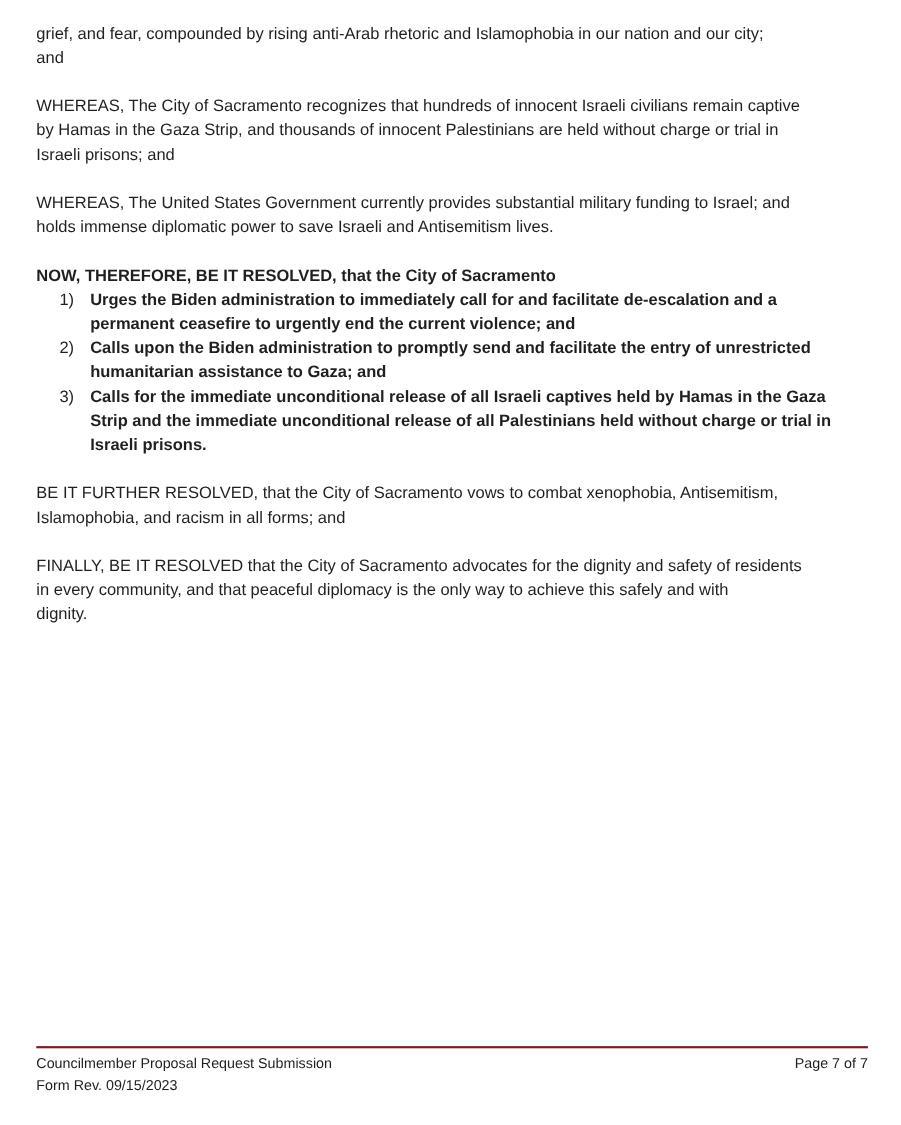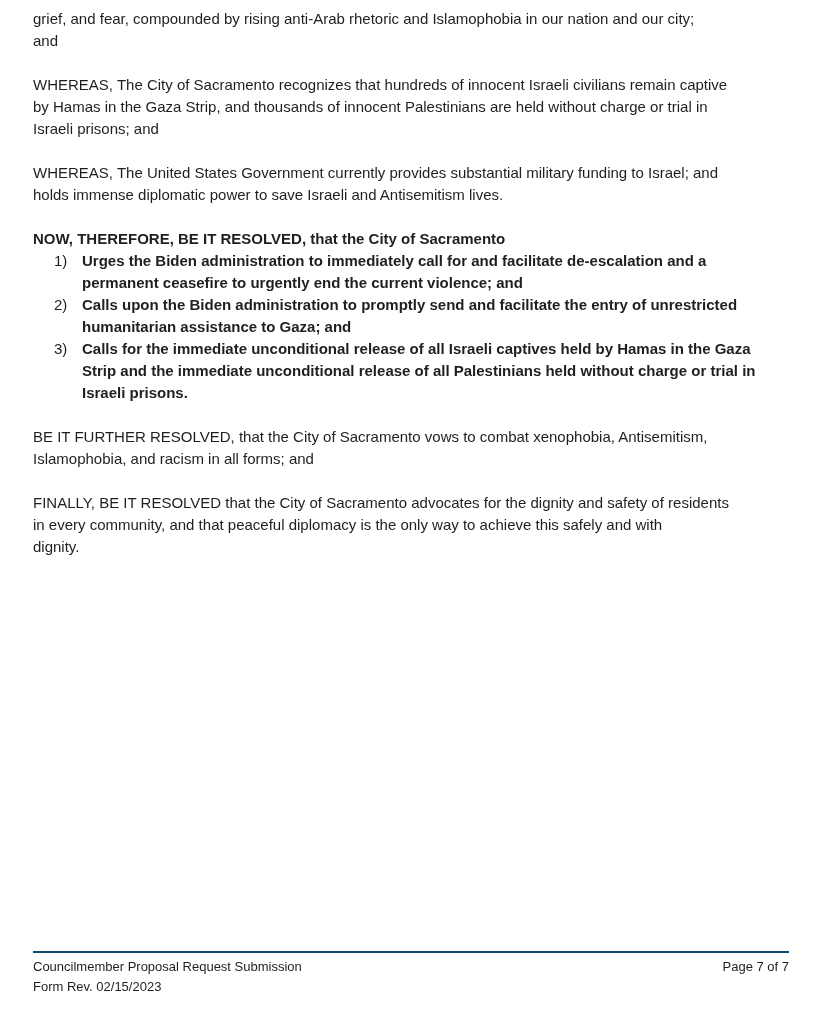--- a/index.html
+++ b/index.html
@@ -16,21 +16,21 @@
     overflow: hidden;
   }
   .page {
     position: absolute;
     inset: 0;
     background: #ffffff;
   }
   .content {
     position: absolute;
     left: 33px;
-    top: 8px;
+    top: 20px;
     width: 757px;
     font-size: 15px;
     line-height: 22px;
   }
   .content p {
     margin: 0 0 22px 0;
     white-space: pre-line;
   }
   .content p.tight {
     margin-bottom: 0;
@@ -51,21 +51,21 @@
   .li .li-text {
     flex: 1;
     white-space: pre-line;
     font-weight: bold;
   }
   .footer {
     position: absolute;
     left: 33px;
     right: 30px;
     top: 951px;
-    border-top: 2px solid #0c4a6e;
+    border-top: 2px solid #7f1d1d;
     padding-top: 4px;
     font-size: 13px;
     line-height: 20px;
   }
   .footer-row {
     display: flex;
     justify-content: space-between;
     align-items: flex-start;
   }
 </style>
@@ -113,19 +113,19 @@
     <p>FINALLY, BE IT RESOLVED that the City of Sacramento advocates for the dignity and safety of residents
 in every community, and that peaceful diplomacy is the only way to achieve this safely and with
 dignity.</p>
 
   </div>
 
   <div class="footer">
     <div class="footer-row">
       <div class="footer-left">
         <div>Councilmember Proposal Request Submission</div>
-        <div>Form Rev. 02/15/2023</div>
+        <div>Form Rev. 09/15/2023</div>
       </div>
       <div class="footer-right">Page 7 of 7</div>
     </div>
   </div>
 
 </div>
 
 </body></html>

